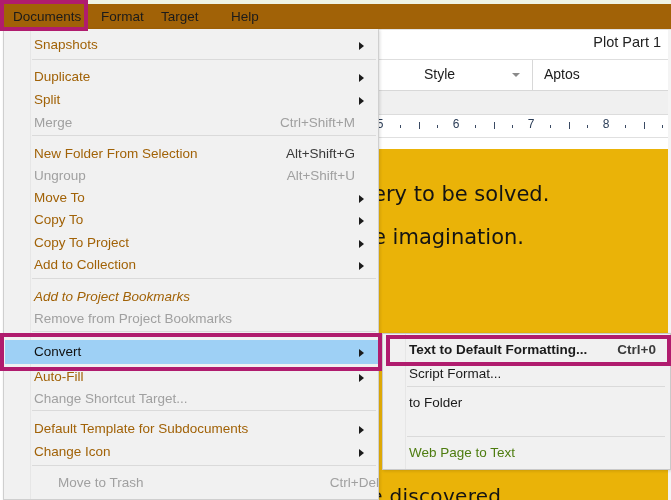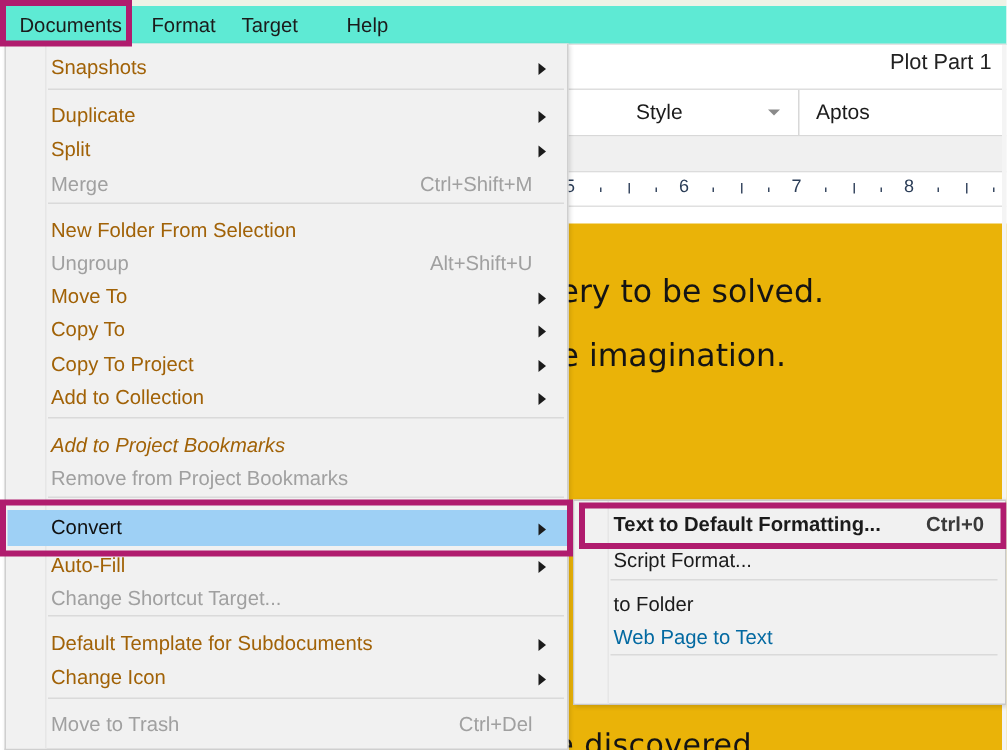--- a/index.html
+++ b/index.html
@@ -26,21 +26,21 @@
   .bg-topstrip {
     position: absolute;
     left: 0; top: 0;
     width: 671px; height: 4px;
     background: #eef3e6;
   }
   .bg-menubar {
     position: absolute;
     left: 0; top: 4px;
     width: 671px; height: 25px;
-    background: #5eead4;
+    background: #a16207;
     border-bottom: 1px solid #e3e3e3;
   }
   .menubar-item {
     position: absolute;
     top: 0;
     height: 25px;
     line-height: 25px;
     font-size: 13.5px;
     color: #1b1b1b;
     padding: 0 9px;
@@ -252,21 +252,21 @@
     box-sizing: border-box;
     cursor: default;
   }
   .smi .lbl {
     position: absolute;
     left: 25px; top: 0;
     font-size: 13.5px;
     color: #1b1b1b;
     white-space: nowrap;
   }
-  .smi.disabled .lbl { color: #0369a1; }
+  .smi.disabled .lbl { color: #4d7c0f; margin-top: 28px; }
   .smi .sc {
     position: absolute;
     right: 14px; top: 0;
     font-size: 13.5px;
     color: #3a3a3a;
     white-space: nowrap;
   }
   .ssep {
     position: absolute;
     left: 24px;
@@ -365,20 +365,21 @@
       <div class="mi" style="top: 59px;">
         <span class="lbl">Split</span>
         <span class="arrow"></span>
       </div>
       <div class="mi disabled" style="top: 82px;">
         <span class="lbl">Merge</span>
         <span class="sc">Ctrl+Shift+M</span>
       </div>
       <div class="mi" style="top: 113px;">
         <span class="lbl">New Folder From Selection</span>
+        <span class="sc">Alt+Shift+G</span>
       </div>
       <div class="mi disabled" style="top: 135px;">
         <span class="lbl">Ungroup</span>
         <span class="sc">Alt+Shift+U</span>
       </div>
       <div class="mi" style="top: 157px;">
         <span class="lbl">Move To</span>
         <span class="arrow"></span>
       </div>
       <div class="mi" style="top: 179px;">
@@ -411,21 +412,21 @@
         <span class="lbl">Change Shortcut Target...</span>
       </div>
       <div class="mi" style="top: 388px;">
         <span class="lbl">Default Template for Subdocuments</span>
         <span class="arrow"></span>
       </div>
       <div class="mi" style="top: 411px;">
         <span class="lbl">Change Icon</span>
         <span class="arrow"></span>
       </div>
-      <div class="mi disabled" style="top: 442px;">
+      <div class="mi disabled" style="top: 442px; margin-left: 24px;">
         <span class="lbl">Move to Trash</span>
         <span class="sc">Ctrl+Del</span>
       </div>
     </div>
 
   <div class="submenu" id="convert-submenu">
     <div class="submenu-leftrail"></div>
   <div class="ssep" style="top: 52px;"></div>
       <div class="ssep" style="top: 102px;"></div>
       <div class="smi" style="top: 4px; font-weight: bold;">

